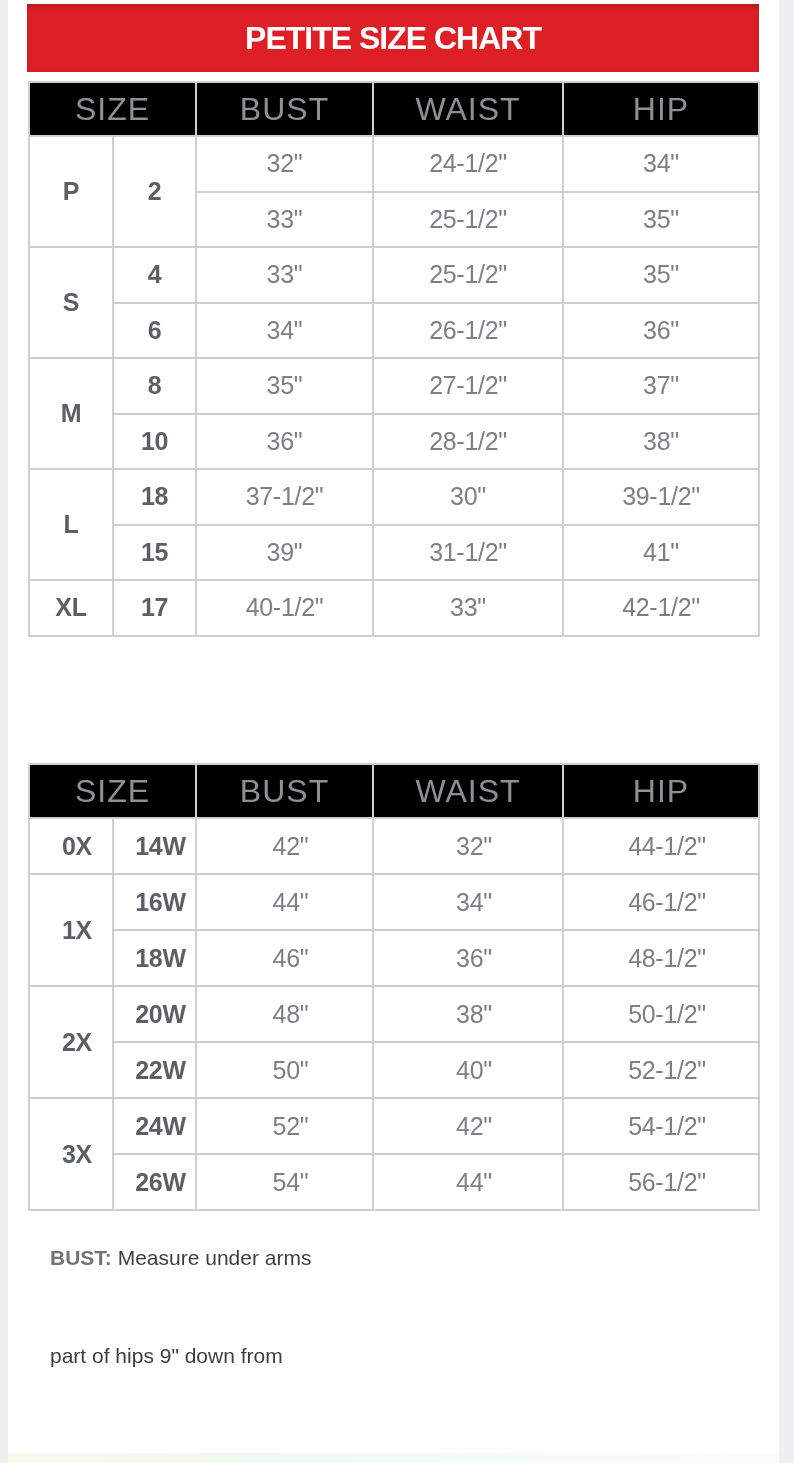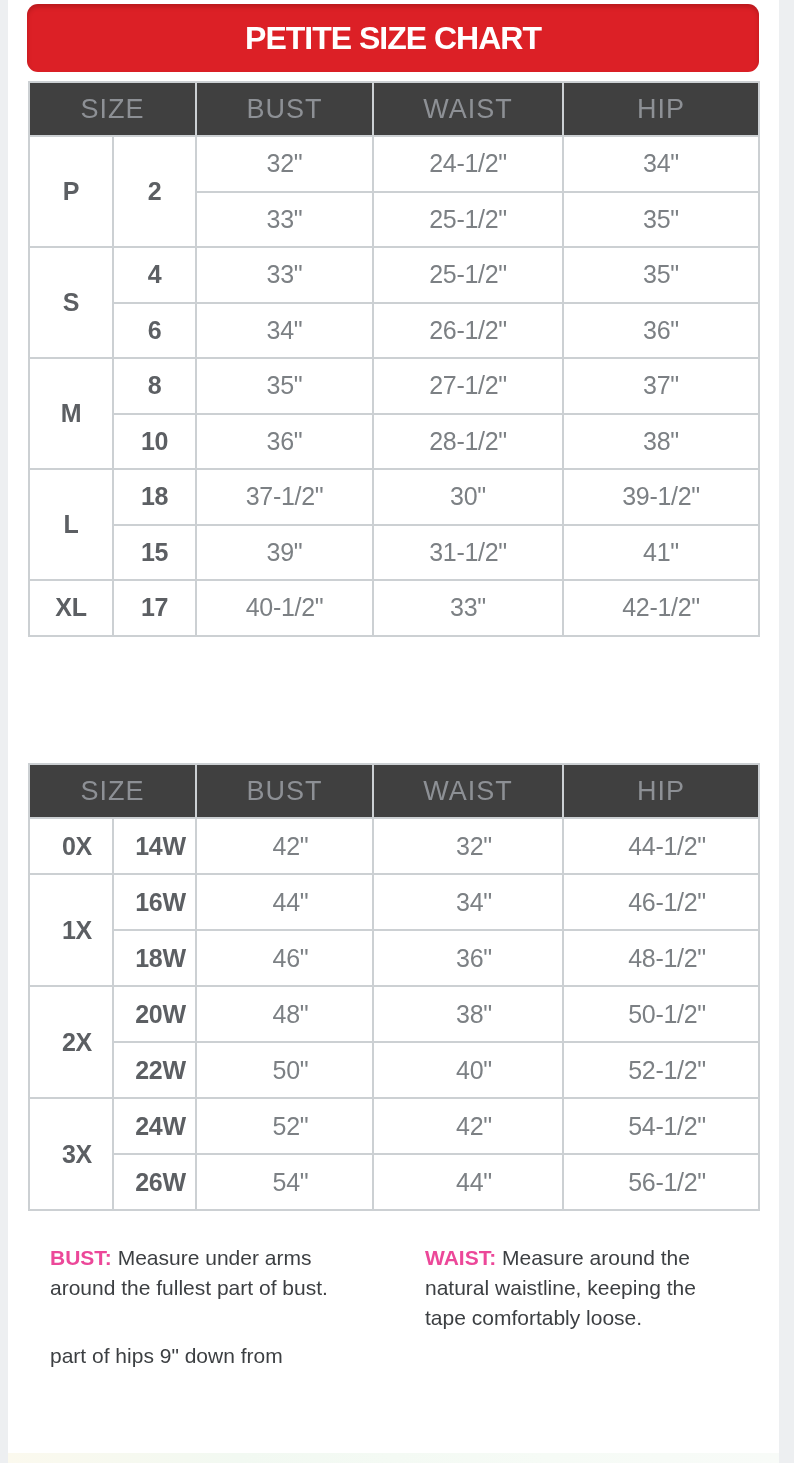--- a/index.html
+++ b/index.html
@@ -15,52 +15,52 @@
     background:linear-gradient(to right,#fbf9ee,#f2f9f2 30%,#f6fbf6 70%,#f8fbf8);}
 
   .banner{
     position:absolute;left:27px;width:732px;height:68px;background:#dc2026;
     display:flex;align-items:center;justify-content:center;
     box-shadow:inset 0 3px 4px rgba(80,0,0,0.25);
   }
   .banner-title{
     color:#ffffff;font-size:32px;font-weight:bold;letter-spacing:-1px;
   }
-  .banner-petite{top:4px;border-radius:11px;}
+  .banner-petite{top:4px;}
   .banner-plus{top:685px;}
 
   table.size-table{
     position:absolute;left:28px;width:730px;
     border-collapse:collapse;table-layout:fixed;
     background:#ffffff;
   }
   table.size-table, .size-table th, .size-table td{
     border:2px solid #ccd0d3;
   }
   .size-table th{
-    background:#404040;color:#8d9095;font-weight:normal;
-    font-size:27px;letter-spacing:1px;height:50px;text-align:center;
+    background:#000000;color:#8d9095;font-weight:normal;
+    font-size:32px;letter-spacing:1px;height:50px;text-align:center;
   }
   .size-table td{
     text-align:center;vertical-align:middle;
     font-size:25px;color:#7c8084;letter-spacing:-0.3px;
     height:53.5px;padding:0;
   }
   .size-table td.g{
     font-weight:bold;color:#5c5f63;font-size:25px;
   }
   .tbl-petite{top:81px;}
   .tbl-plus{top:763px;}
   .tbl-plus td{height:54px;padding-left:12px;}
 
   .note{
     position:absolute;margin:0;
     font-size:21px;line-height:30px;color:#3c3f42;
   }
-  .note b{color:#ec4899;}
+  .note b{color:#737373;}
   .nl{display:block;}
   .note-bust{left:50px;top:1243px;width:315px;}
   .note-waist{left:425px;top:1243px;width:320px;}
   .note-hip{left:50px;top:1341px;width:340px;}
 </style>
 </head>
 <body>
 
 <div class="screen">
   <div class="edge-left"></div>
@@ -211,25 +211,19 @@
         <td class="g">26W</td>
         <td>54"</td>
         <td>44"</td>
         <td>56-1/2"</td>
       </tr>
     </tbody>
   </table>
 
   <p class="note note-bust">
     <span class="nl"><b>BUST:</b> <span>Measure under arms</span></span>
-    <span class="nl">around the fullest part of bust.</span>
   </p>
 
-  <p class="note note-waist">
-    <span class="nl"><b>WAIST:</b> <span>Measure around the</span></span>
-    <span class="nl">natural waistline, keeping the</span>
-    <span class="nl">tape comfortably loose.</span>
-  </p>
 
   <p class="note note-hip">
     <span class="nl">part of hips 9" down from</span>
   </p>
 </div>
 
 </body></html>

